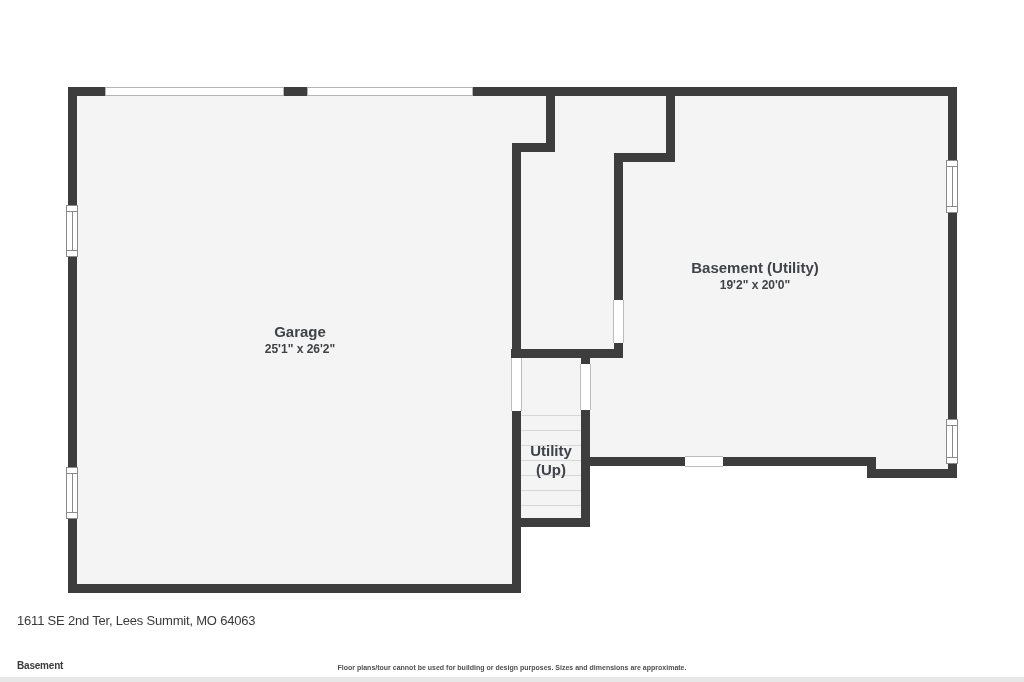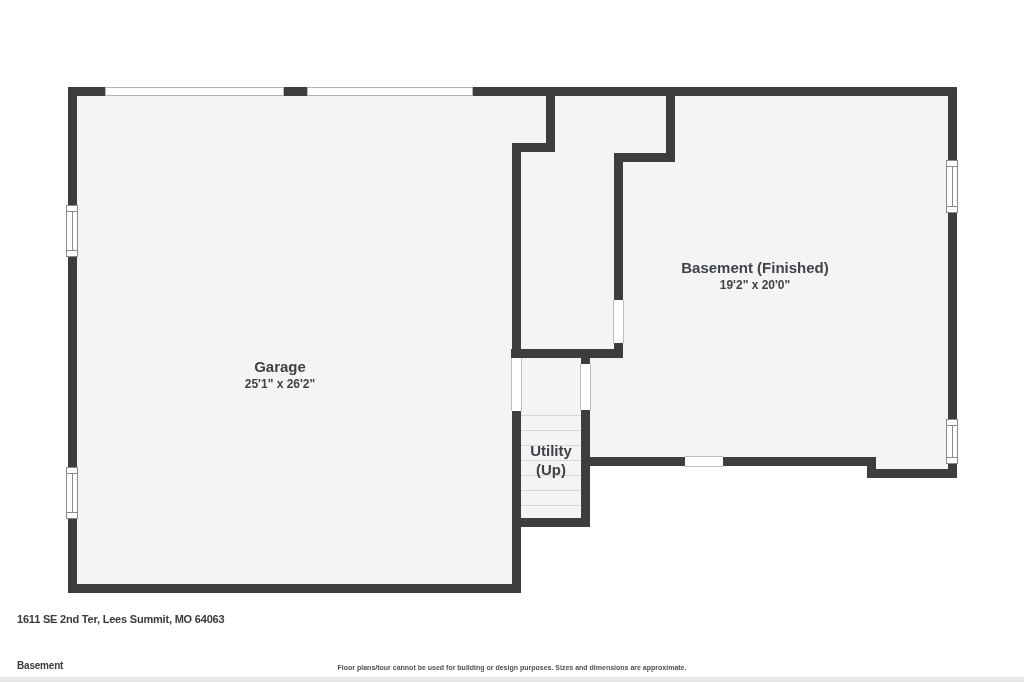--- a/index.html
+++ b/index.html
@@ -23,21 +23,21 @@
   .window{position:absolute;background:#ffffff;border:1px solid var(--winframe);box-sizing:border-box;}
   .window::before{content:"";position:absolute;left:0;right:0;top:5px;bottom:5px;
     border-top:1px solid var(--winframe);border-bottom:1px solid var(--winframe);}
   .window::after{content:"";position:absolute;left:50%;width:1px;top:6px;bottom:6px;background:var(--winframe);}
   .stair-treads{position:absolute;
     background:repeating-linear-gradient(to bottom,transparent 0 9px,#d7d7d7 9px 10px,transparent 10px 15px);}
   .room-label{position:absolute;transform:translateX(-50%);text-align:center;
     color:var(--label);font-weight:700;white-space:nowrap;}
   .room-name{font-size:15px;line-height:19px;}
   .room-dims{font-size:12px;line-height:15px;margin-top:1px;}
-  .footer-address{position:absolute;left:17px;top:613px;font-size:11px;font-weight:700;
+  .footer-address{position:absolute;left:17px;top:613px;font-size:13px;font-weight:400;
     letter-spacing:-0.2px;color:#3a3a3a;white-space:nowrap;}
   .footer-floor{position:absolute;left:17px;top:660px;font-size:10px;font-weight:700;
     letter-spacing:-0.2px;color:#3a3a3a;white-space:nowrap;}
   .footer-disclaimer{position:absolute;left:50%;transform:translateX(-50%);top:664px;
     font-size:7px;font-weight:700;color:#4f4f4f;white-space:nowrap;}
   .footer-strip{position:absolute;left:0;top:677px;width:1024px;height:5px;background:#e7e7e7;}
 </style>
 </head>
 <body>
 
@@ -79,28 +79,28 @@
   <div class="opening h" style="left:685px;top:456px;width:38px;height:11px;"></div>
 
   <div class="gdoor" style="left:105px;top:87px;width:179px;height:9px;"></div>
   <div class="gdoor" style="left:307px;top:87px;width:166px;height:9px;"></div>
 
   <div class="window" style="left:66px;top:205px;width:12px;height:52px;"></div>
   <div class="window" style="left:66px;top:467px;width:12px;height:52px;"></div>
   <div class="window" style="left:946px;top:160px;width:12px;height:53px;"></div>
   <div class="window" style="left:946px;top:419px;width:12px;height:45px;"></div>
 
-  <div class="room-label" style="left:280px;top:322px;margin-top:35px;">
+  <div class="room-label" style="left:300px;top:322px;">
     <div class="room-name">Garage</div>
     <div class="room-dims">25'1" x 26'2"</div>
   </div>
 
 
   <div class="room-label" style="left:755px;top:258px;">
-    <div class="room-name">Basement (Finished)</div>
+    <div class="room-name">Basement (Utility)</div>
     <div class="room-dims">19'2" x 20'0"</div>
   </div>
 
   <div class="room-label" style="left:551px;top:441px;">
     <div class="room-name">Utility</div>
     <div class="room-name">(Up)</div>
   </div>
 
   <div class="footer-address">1611 SE 2nd Ter, Lees Summit, MO 64063</div>
   <div class="footer-floor">Basement</div>

